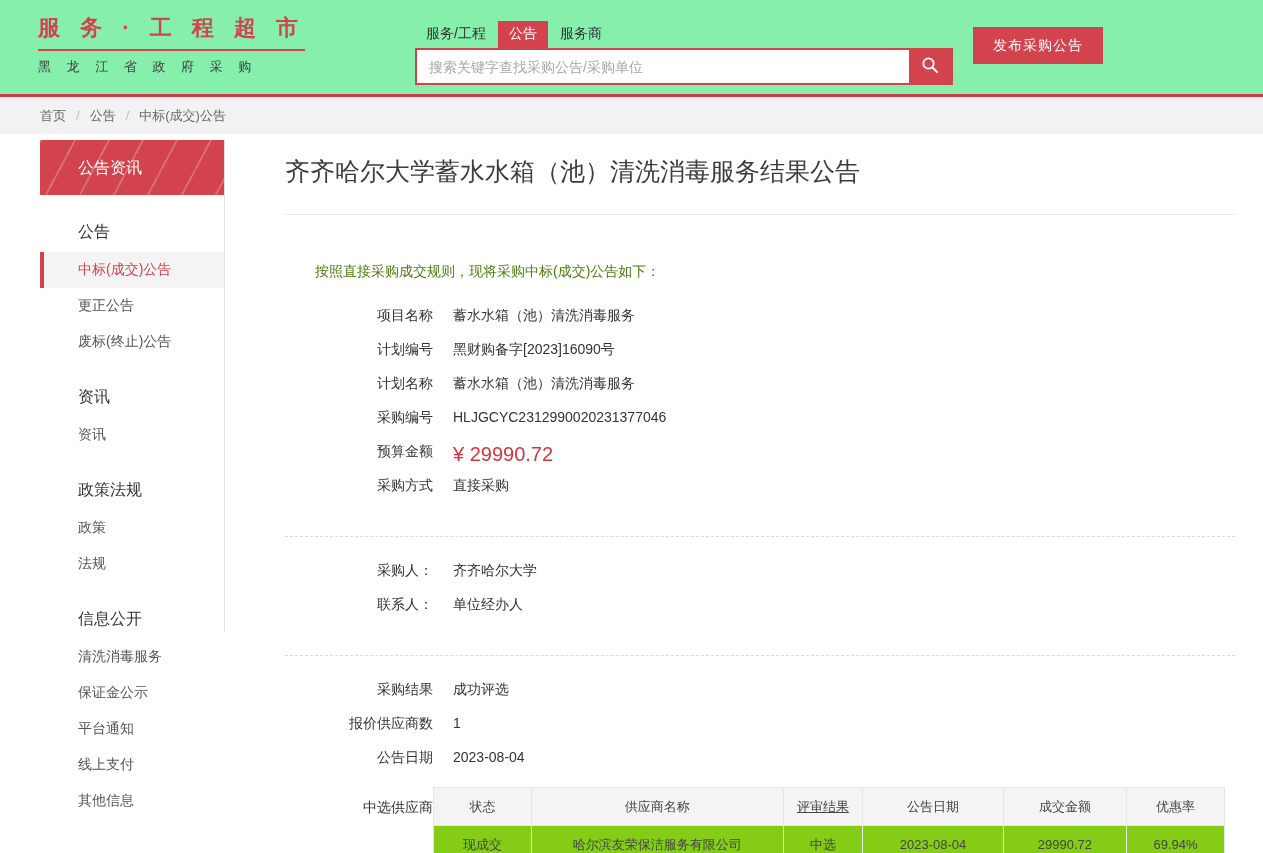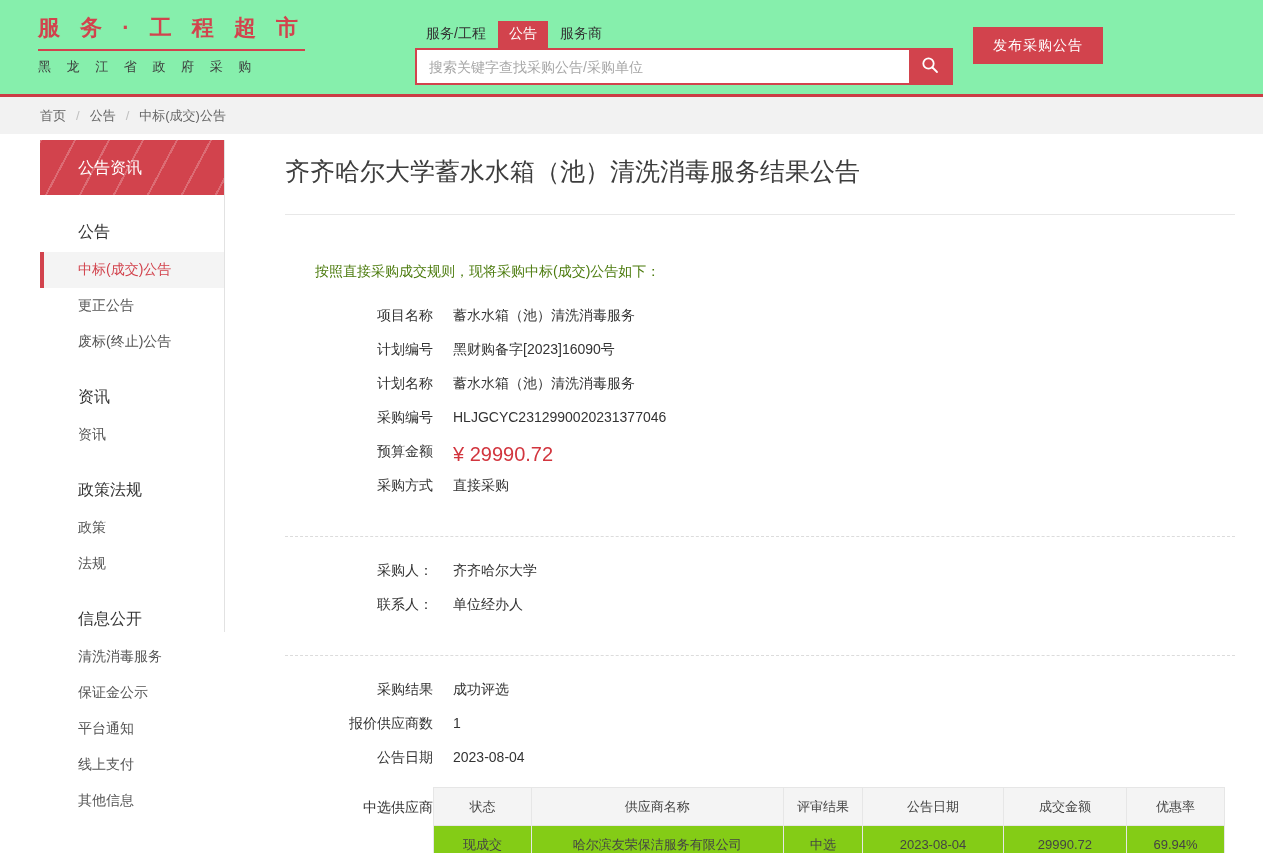--- a/index.html
+++ b/index.html
@@ -73,21 +73,21 @@
 
   .supplier-row { display:flex; align-items:flex-start; margin-top:4px; }
   .supplier-row .field-label { padding-top:12px; }
   .supplier-table { border-collapse:collapse; width:792px;
     font-size:13px; color:#444; background:#84cc16; }
   .supplier-table th, .supplier-table td {
     border:1px solid #e6e6e6; text-align:center; height:38px; font-weight:normal; padding:0 6px; }
   .supplier-table thead th { background:#f4f4f4; color:#444; }
   .supplier-table th:nth-child(1){ width:89px; }
   .supplier-table th:nth-child(2){ width:229px; }
-  .supplier-table th:nth-child(3){ width:72px; }
+  .supplier-table th:nth-child(3){ width:72px;text-decoration:underline; }
   .supplier-table th:nth-child(4){ width:128px; }
   .supplier-table th:nth-child(5){ width:112px; }
   .supplier-table th:nth-child(6){ width:89px; }
 </style>
 </head>
 <body>
 
 <div class="header">
   <div class="logo">
     <div class="logo-title">服 务 · 工 程 超 市</div>

